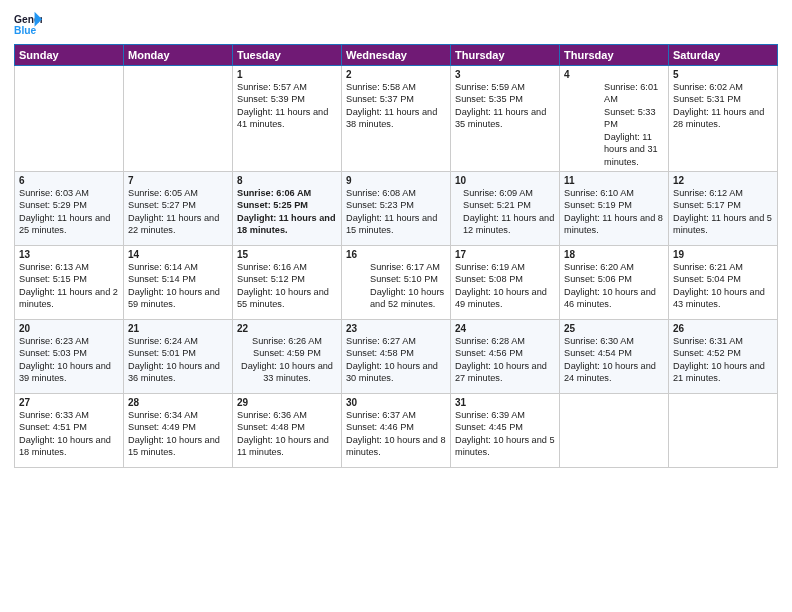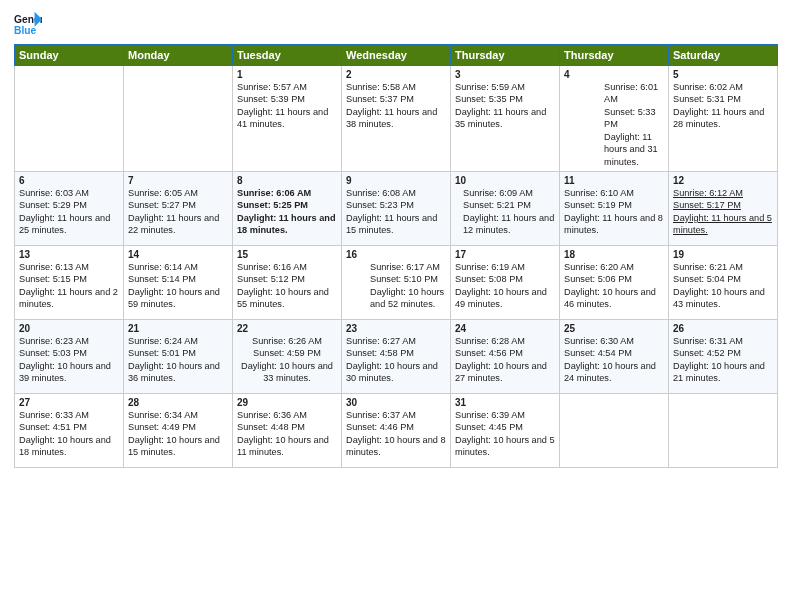--- a/index.html
+++ b/index.html
@@ -41,21 +41,21 @@
     .subtitle {
       font-size: 13px;
       color: #555;
     }
     table {
       width: 100%;
       border-collapse: collapse;
       table-layout: fixed;
     }
     thead tr th {
-      background-color: #4d7c0f;
+      background-color: #701a75;
       color: #fff;
       font-size: 11px;
       font-weight: bold;
       padding: 4px 4px;
       text-align: left;
       border: 1px solid #1e6fba;
     }
     tbody tr td {
       border: 1px solid #ccc;
       vertical-align: top;
@@ -183,21 +183,21 @@
 Daylight: 11 hours and 12 minutes.</div>
           </td>
           <td>
             <span class="day-num">11</span>
             <div class="cell-content" style="white-space: pre-line;">Sunrise: 6:10 AM
 Sunset: 5:19 PM
 Daylight: 11 hours and 8 minutes.</div>
           </td>
           <td>
             <span class="day-num">12</span>
-            <div class="cell-content" style="white-space: pre-line; text-decoration: underline;">Sunrise: 6:12 AM
+            <div class="cell-content" style="white-space: pre-line;">Sunrise: 6:12 AM
 Sunset: 5:17 PM
 Daylight: 11 hours and 5 minutes.</div>
           </td>
         </tr>
         <tr>
           <td>
             <span class="day-num">13</span>
             <div class="cell-content" style="white-space: pre-line;">Sunrise: 6:13 AM
 Sunset: 5:15 PM
 Daylight: 11 hours and 2 minutes.</div>

